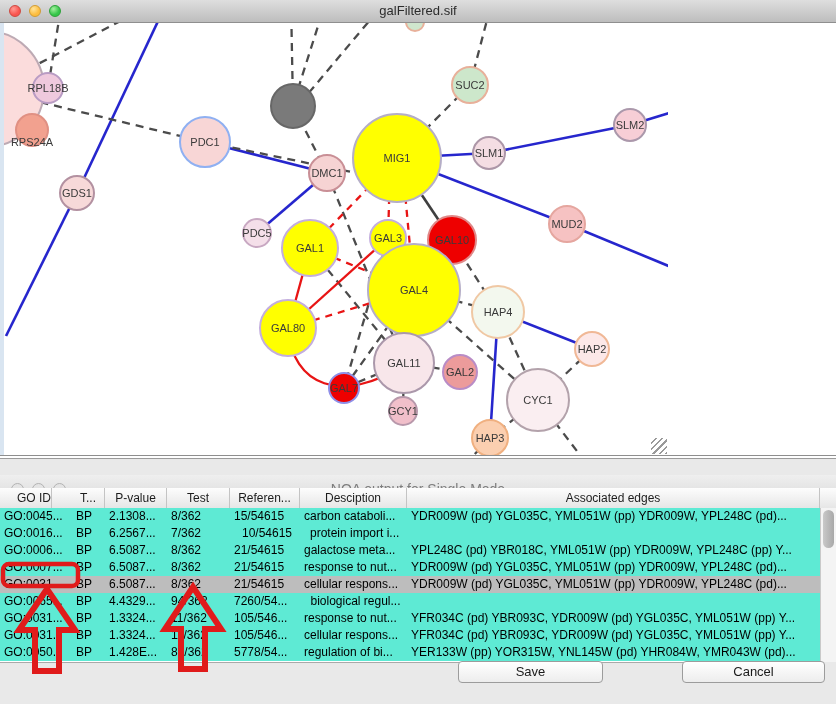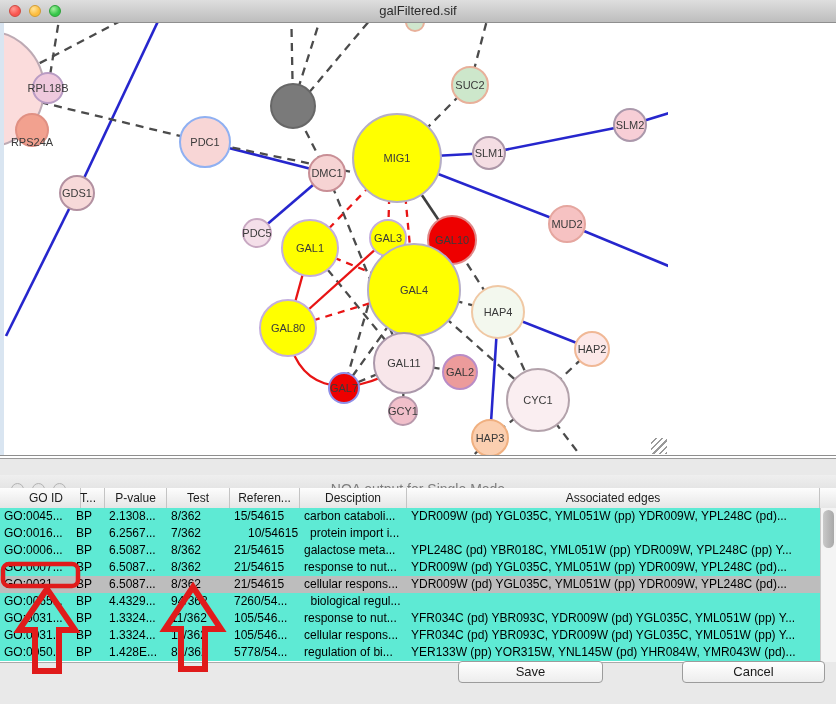--- a/index.html
+++ b/index.html
@@ -194,21 +194,21 @@
 </div>
 
 <div class="noa-window">
   <div class="noa-titlebar">
     <span class="ntl inactive tl p1" style="left:11px"></span>
     <span class="ntl inactive tl p2" style="left:32px"></span>
     <span class="ntl inactive tl p3" style="left:53px"></span>
     <div class="title">NOA output for Single Mode</div>
   </div>
   <div class="thead" id="thead">
-      <div class="hcell" style="left: 12px; width: 69px;">GO ID</div>
+      <div class="hcell" style="left: 0px; width: 52px; text-align: right;">GO ID</div>
       <div class="hcell" style="left: 72px; width: 33px;">T...</div>
       <div class="hcell" style="left: 105px; width: 62px;">P-value</div>
       <div class="hcell" style="left: 167px; width: 63px;">Test</div>
       <div class="hcell" style="left: 230px; width: 70px;">Referen...</div>
       <div class="hcell" style="left: 300px; width: 107px;">Desciption</div>
       <div class="hcell" style="left: 407px; width: 413px;">Associated edges</div>
     </div>
   <div class="tbody" id="tbody">
       <div class="trow" style="top: 0px;">
         <span class="tcell" style="left: 4px; width: 68px;">GO:0045...</span>
@@ -217,21 +217,21 @@
         <span class="tcell" style="left: 171px; width: 59px;">8/362</span>
         <span class="tcell" style="left: 234px; width: 66px;">15/54615</span>
         <span class="tcell" style="left: 304px; width: 103px;">carbon cataboli...</span>
         <span class="tcell" style="left: 411px; width: 405px;">YDR009W (pd) YGL035C, YML051W (pp) YDR009W, YPL248C (pd)...</span>
       </div>
       <div class="trow" style="top: 17px;">
         <span class="tcell" style="left: 4px; width: 68px;">GO:0016...</span>
         <span class="tcell" style="left: 76px; width: 29px;">BP</span>
         <span class="tcell" style="left: 109px; width: 58px;">6.2567...</span>
         <span class="tcell" style="left: 171px; width: 59px;">7/362</span>
-        <span class="tcell" style="left: 248px; width: 66px;">10/54615</span>
+        <span class="tcell" style="left: 234px; width: 66px; text-align: center;">10/54615</span>
         <span class="tcell" style="left: 304px; width: 103px; padding-left: 6px;">protein import i...</span>
       </div>
       <div class="trow" style="top: 34px;">
         <span class="tcell" style="left: 4px; width: 68px;">GO:0006...</span>
         <span class="tcell" style="left: 76px; width: 29px;">BP</span>
         <span class="tcell" style="left: 109px; width: 58px;">6.5087...</span>
         <span class="tcell" style="left: 171px; width: 59px;">8/362</span>
         <span class="tcell" style="left: 234px; width: 66px;">21/54615</span>
         <span class="tcell" style="left: 304px; width: 103px;">galactose meta...</span>
         <span class="tcell" style="left: 411px; width: 405px;">YPL248C (pd) YBR018C, YML051W (pp) YDR009W, YPL248C (pp) Y...</span>

